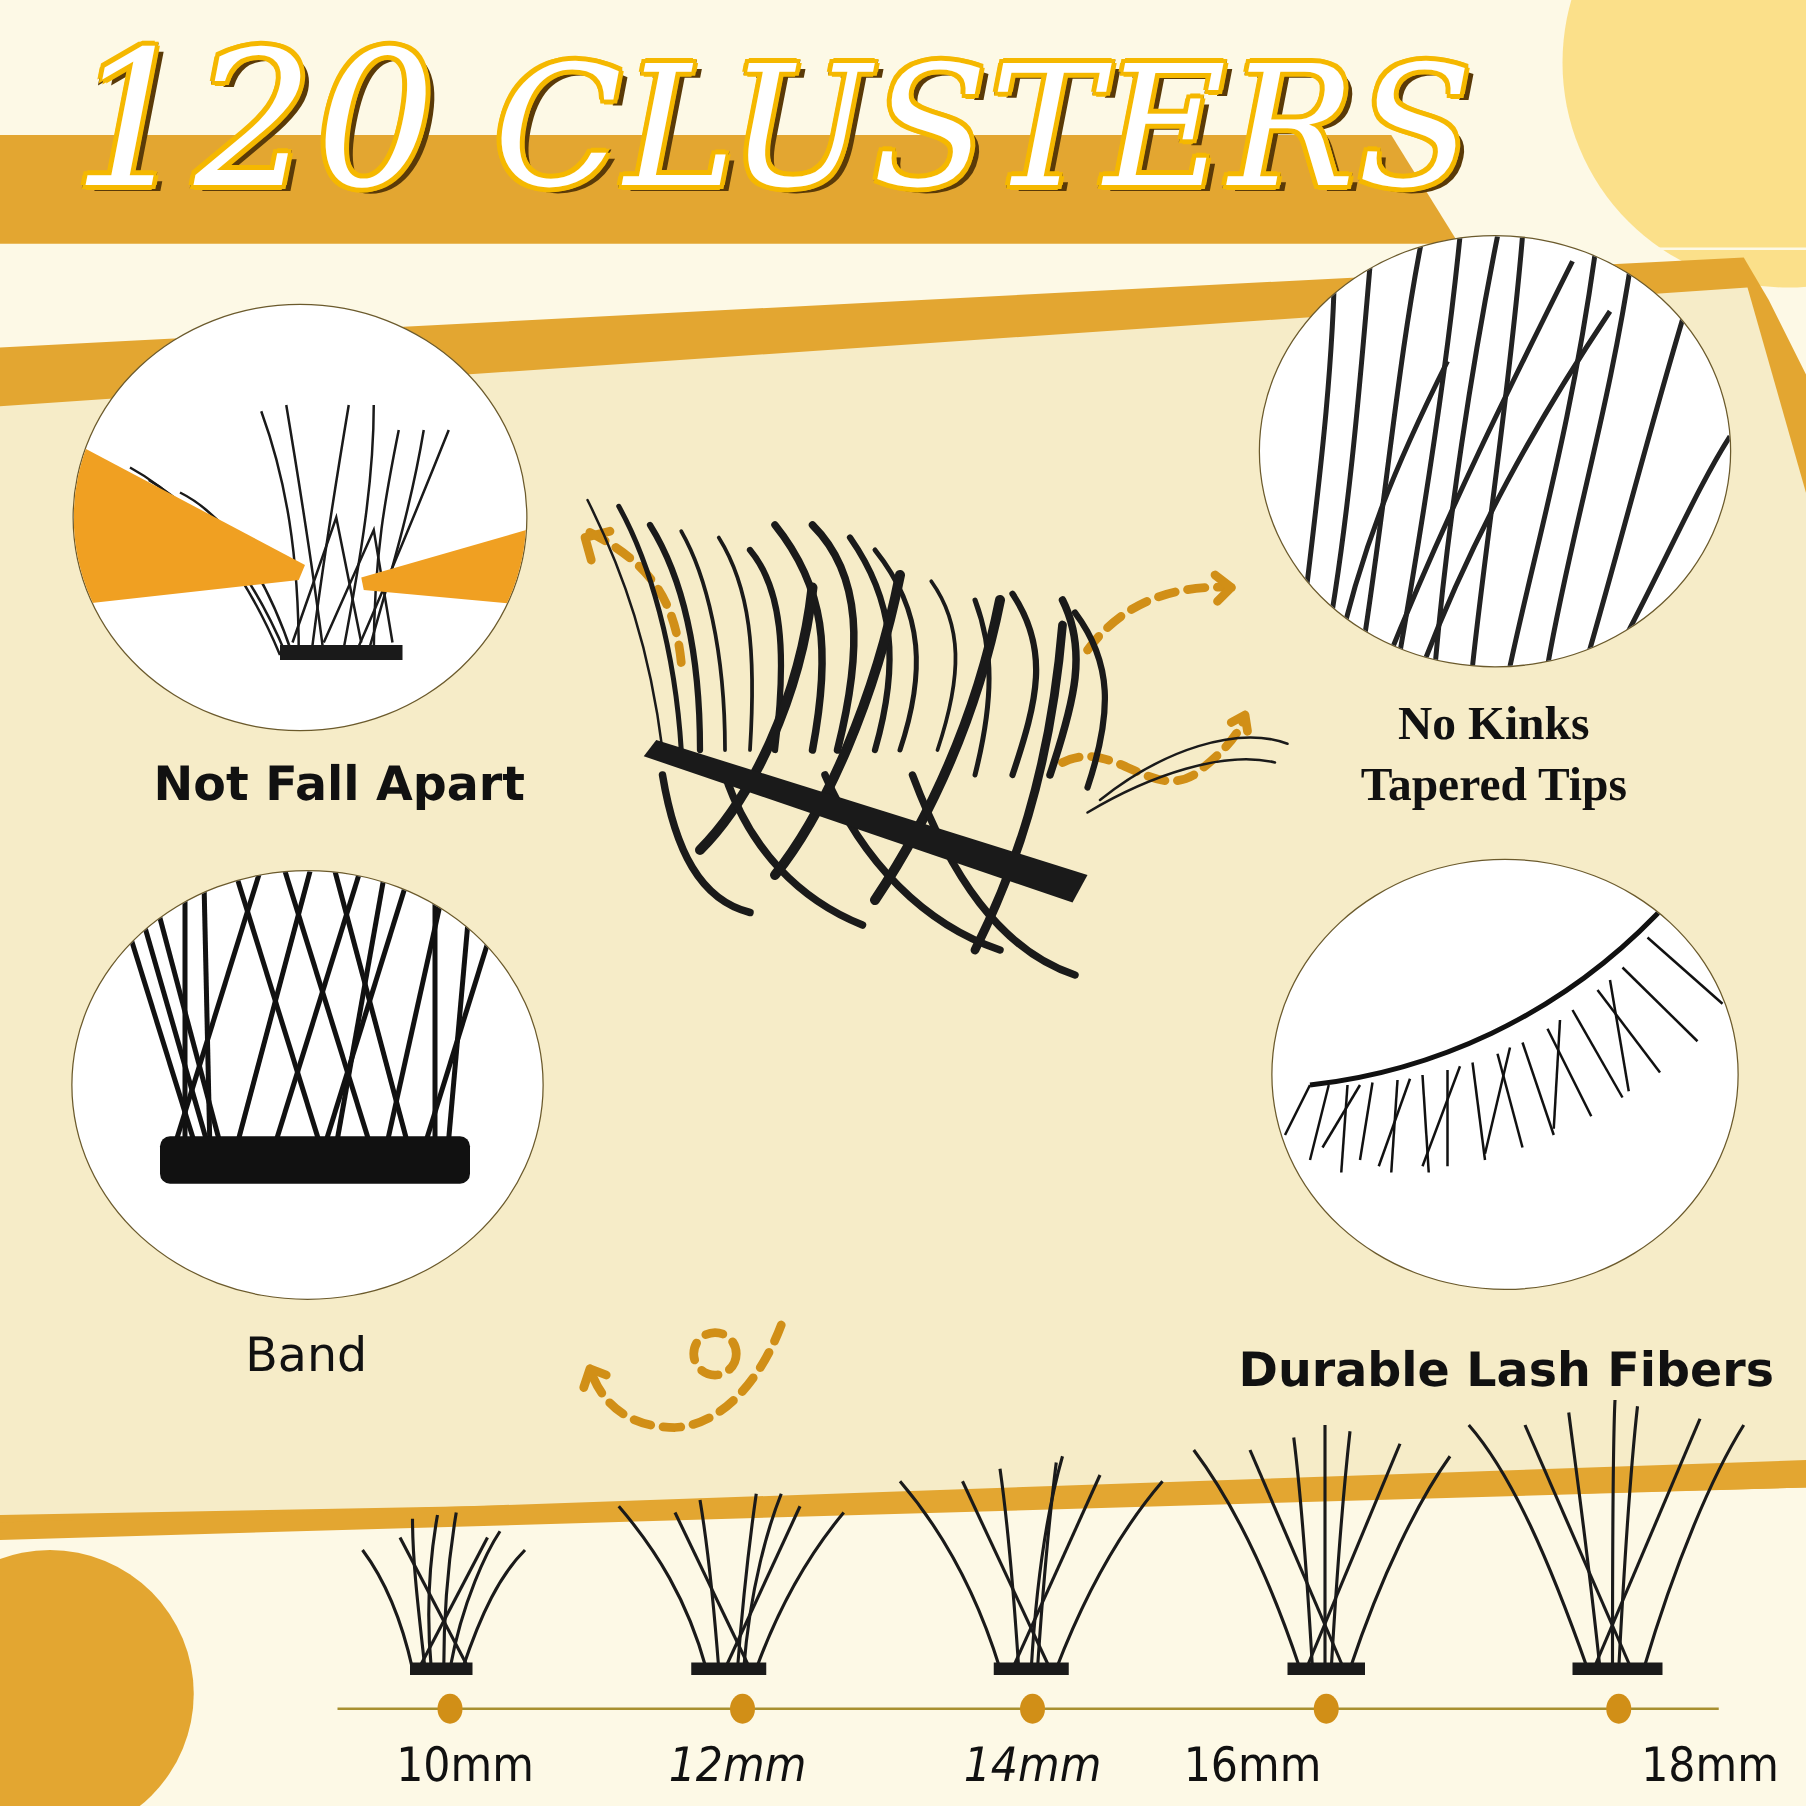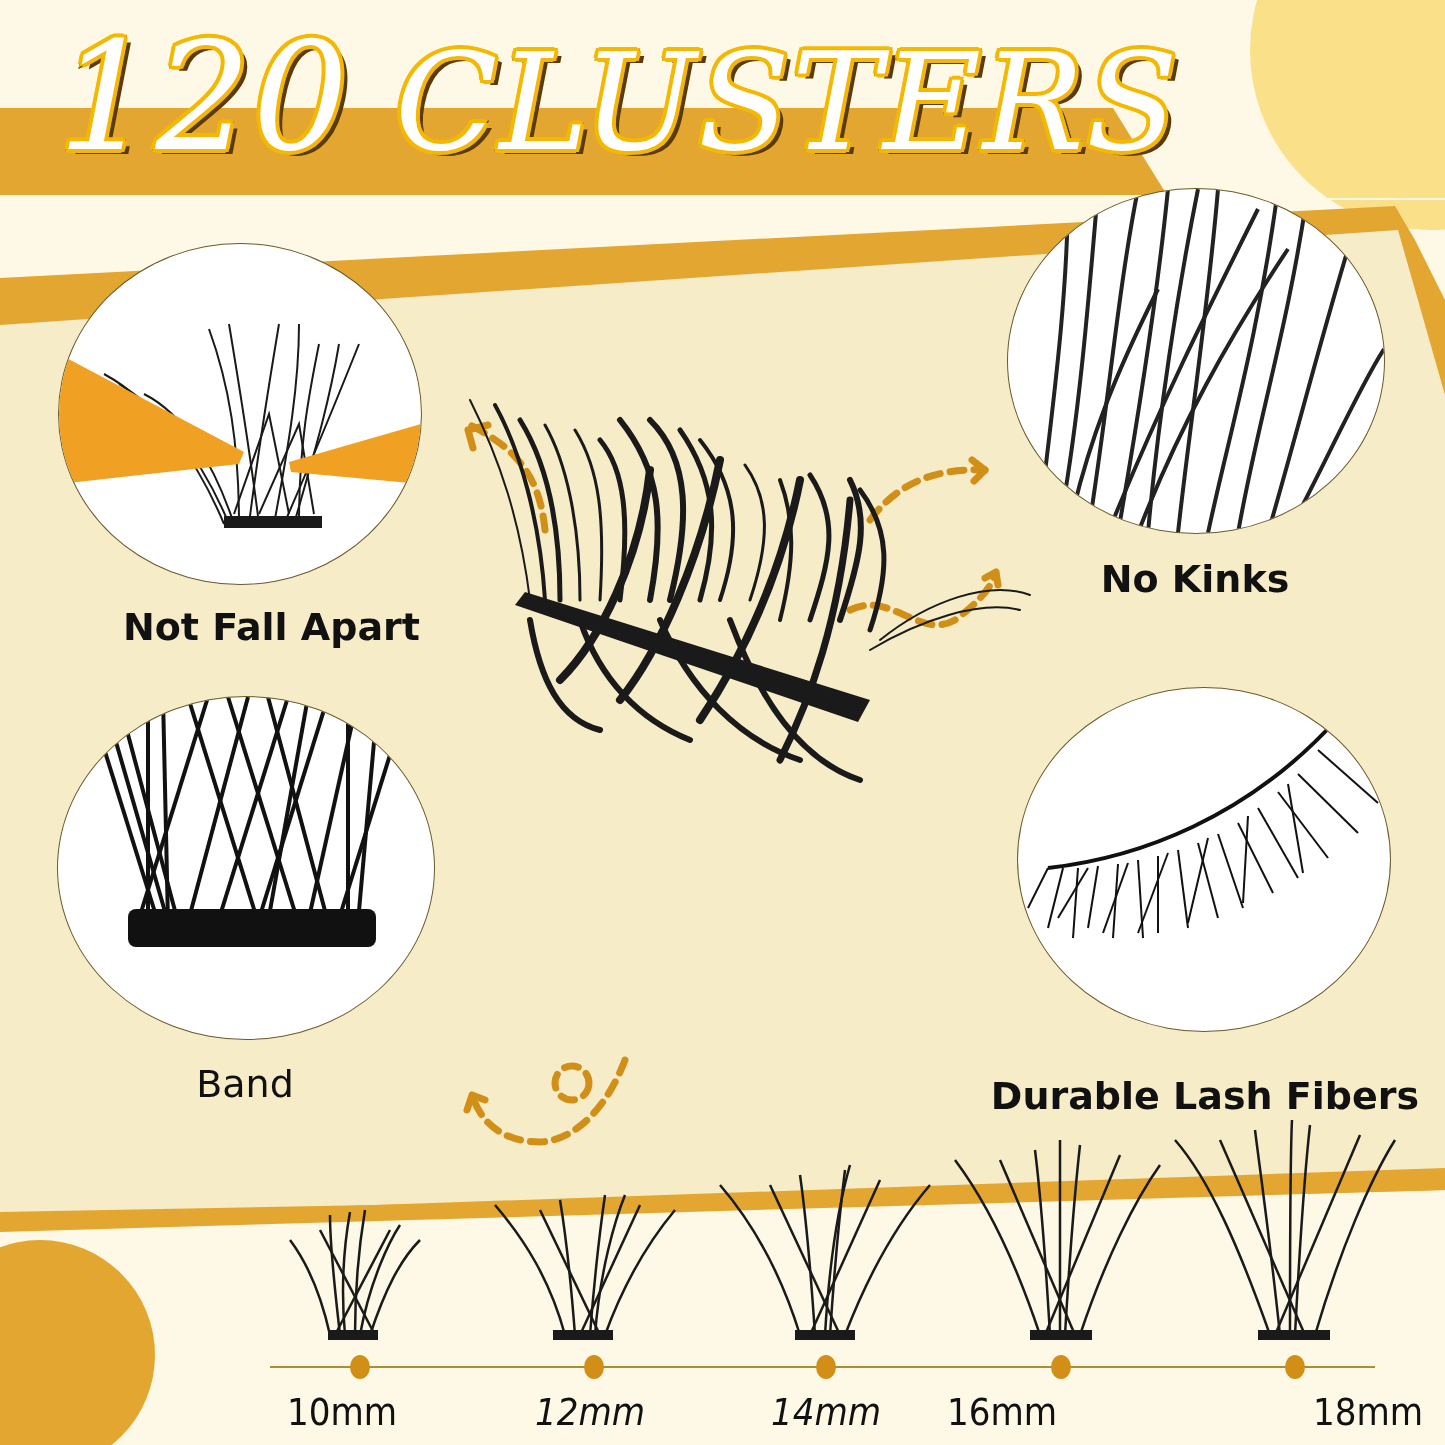--- a/index.html
+++ b/index.html
@@ -148,22 +148,23 @@
         <path d="M230,344 C250,230 280,140 300,0"></path>
       <path d="M260,344 C290,240 310,160 340,60"></path>
         <path d="M280,344 C320,270 350,200 376,160"></path>
       <path d="M300,344 C330,290 360,250 376,230"></path>
         <path d="M100,344 C150,220 200,120 250,20"></path>
       <path d="M130,344 C170,240 220,150 280,60"></path>
         <path d="M60,344 C80,250 110,180 150,100"></path>
     </g>
   </svg>
 </div>
-<div class="label" style="left:1020px;top:555px;width:350px;">
+<div class="label" style="left:1020px;top:555px;width:350px;font-family:Liberation Serif, serif;">
   <div>No Kinks</div>
+  <div>Tapered Tips</div>
 </div>
 
 <div class="circle" style="left:1017px;top:687px;width:372px;height:343px;">
   <svg width="372" height="343">
     <path d="M30,180 C120,170 230,130 320,30" stroke="#111" stroke-width="4" fill="none"></path>
     <g stroke="#111" stroke-width="2" fill="none">
       <path d="M30,180 L10,220"></path>
         <path d="M45,180 L30,240"></path>
         <path d="M60,180 L55,250"></path>
         <path d="M80,178 L70,240"></path>
@@ -253,17 +254,17 @@
     <rect x="1258" y="1330" width="72" height="10"></rect>
   </g>
 </svg>
 
 <div class="dot" style="left:350px;top:1355px;"></div>
 <div class="dot" style="left:584px;top:1355px;"></div>
 <div class="dot" style="left:816px;top:1355px;"></div>
 <div class="dot" style="left:1051px;top:1355px;"></div>
 <div class="dot" style="left:1285px;top:1355px;"></div>
 
-<div class="size-label" style="left:272px;top:1390px;">10mm</div>
+<div class="size-label" style="left:302px;top:1390px;">10mm</div>
 <div class="size-label" style="left:520px;top:1390px;font-style:italic;">12mm</div>
 <div class="size-label" style="left:756px;top:1390px;font-style:italic;">14mm</div>
 <div class="size-label" style="left:932px;top:1390px;">16mm</div>
 <div class="size-label" style="left:1298px;top:1390px;">18mm</div>
 
 </body></html>

